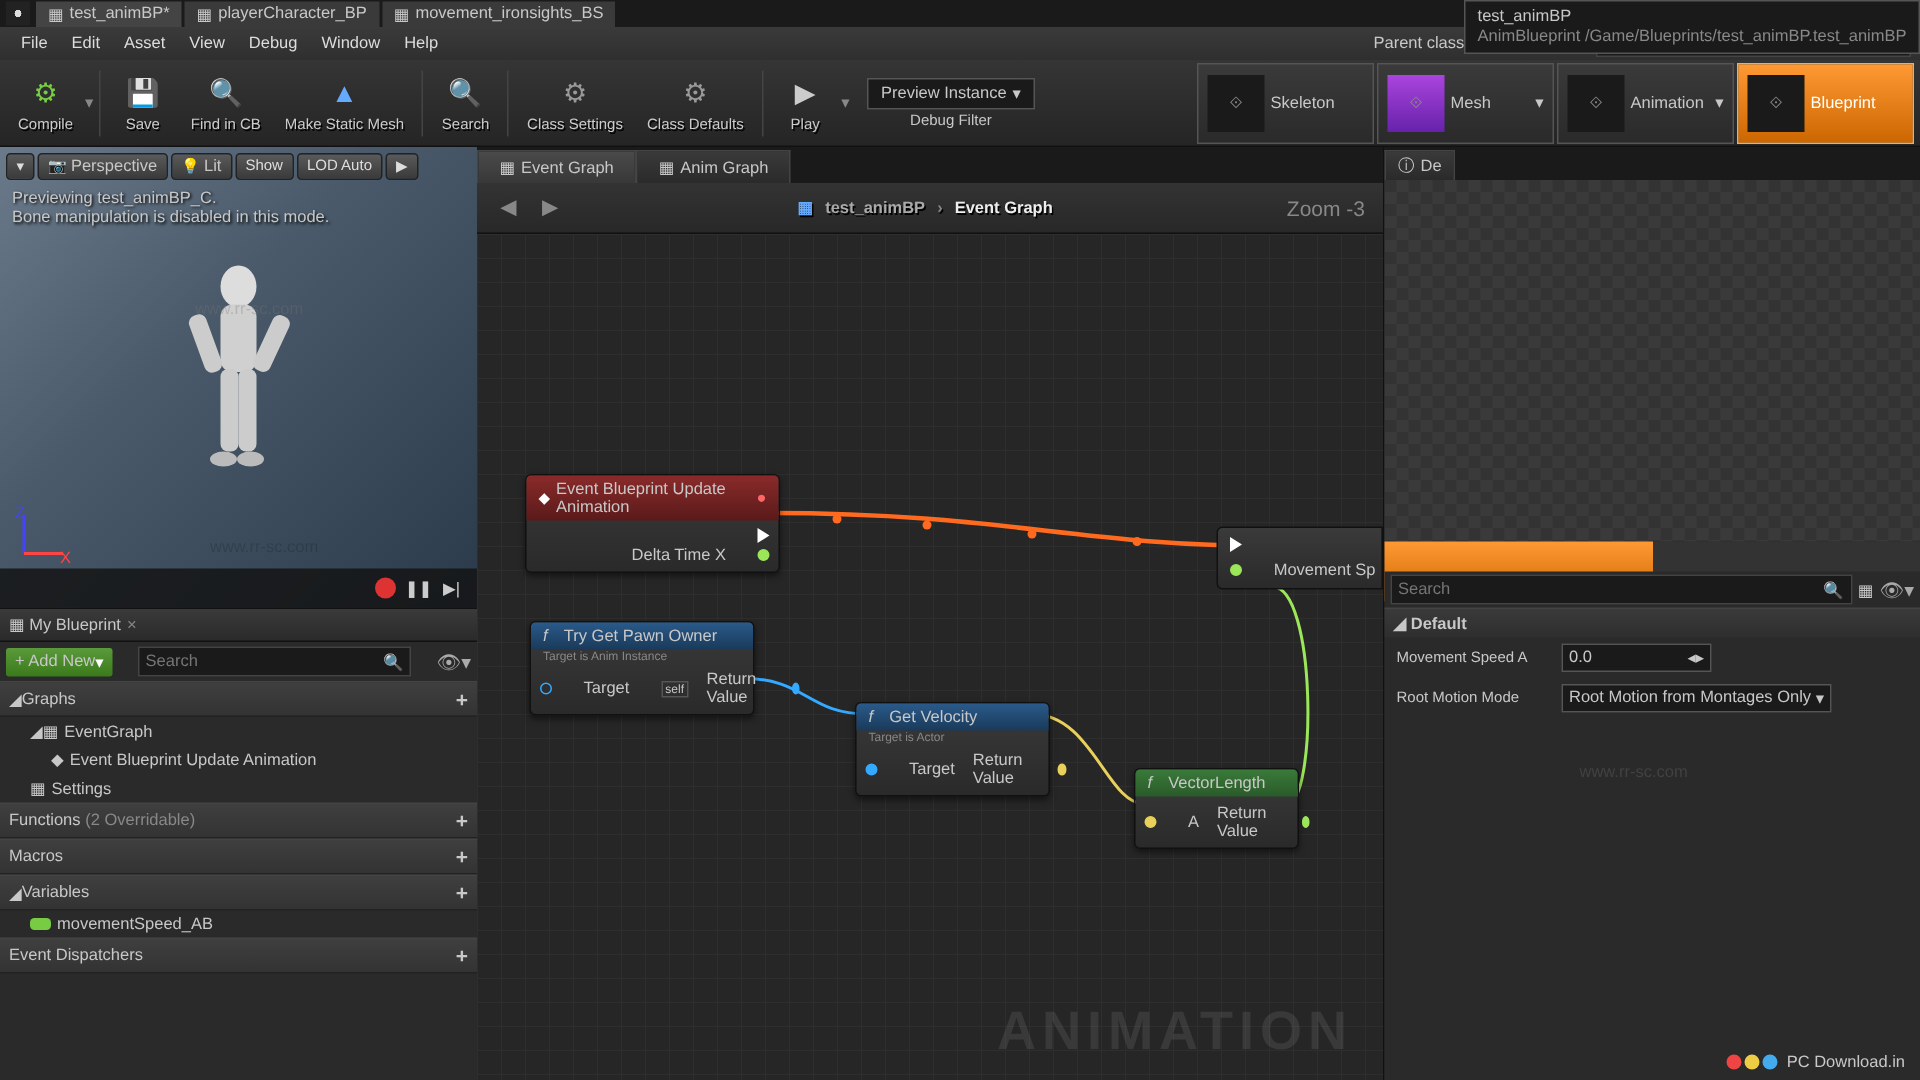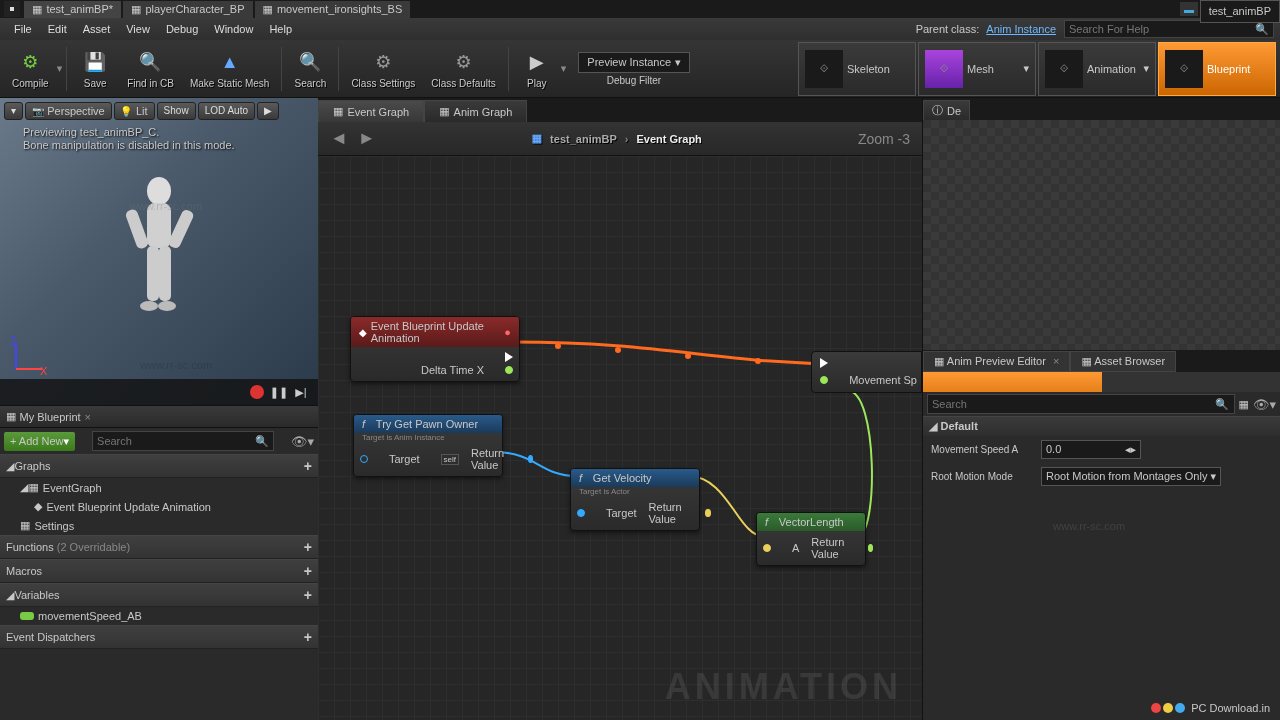--- a/index.html
+++ b/index.html
@@ -25,21 +25,21 @@
 .debug-combo{background:#1a1a1a;border:1px solid #555;padding:3px 8px;color:#ccc;display:flex;align-items:center}
 .mode-tabs{margin-left:auto;display:flex;gap:2px}
 .mode-tab{height:54px;width:118px;display:flex;align-items:center;gap:4px;padding:0 6px;background:linear-gradient(#3a3a3a,#2a2a2a);border:1px solid #555}
 .mode-tab.active{background:linear-gradient(#ff9933,#cc6600);border-color:#ffaa44}
 .mode-thumb{width:38px;height:38px;background:#1a1a1a;display:flex;align-items:center;justify-content:center;color:#888}
 .main{display:flex;height:622px}
 .left-col{width:318px;display:flex;flex-direction:column}
 .viewport{height:308px;background:linear-gradient(135deg,#6a7a8a 0%,#4a5a6a 40%,#2a3a4a 100%);position:relative;border-bottom:1px solid #111}
 .vp-toolbar{position:absolute;top:4px;left:4px;display:flex;gap:2px}
 .vp-btn{background:linear-gradient(#5a5a5a,#3a3a3a);border:1px solid #222;padding:2px 6px;border-radius:3px;font-size:10px;color:#ddd}
-.vp-msg{position:absolute;top:28px;left:23px;color:#ddd;font-size:10px;text-shadow:1px 1px 2px #000;line-height:13px}
+.vp-msg{position:absolute;top:28px;left:8px;color:#ddd;font-size:10px;text-shadow:1px 1px 2px #000;line-height:13px}
 .mannequin{position:absolute;left:50%;top:50%;transform:translate(-50%,-45%);width:80px;height:180px}
 .axis{position:absolute;bottom:28px;left:8px}
 .axis line{stroke-width:2}
 .vp-controls{position:absolute;bottom:0;left:0;right:0;height:26px;background:rgba(20,20,20,.85);display:flex;align-items:center;justify-content:flex-end;gap:4px;padding:0 8px}
 .vp-ctrl{width:18px;height:18px;color:#ccc;display:flex;align-items:center;justify-content:center}
 .rec{width:14px;height:14px;border-radius:50%;background:#d33}
 .panel-head{height:22px;background:linear-gradient(#3a3a3a,#2a2a2a);display:flex;align-items:center;padding:0 6px;border-bottom:1px solid #111}
 .panel-head .close{margin-left:4px;color:#888}
 .mybp-bar{height:26px;background:#2a2a2a;display:flex;align-items:center;gap:17px;padding:0 4px}
 .add-new{background:linear-gradient(#5a9a3a,#3a7a1a);padding:3px 6px;border-radius:2px;color:#fff;display:flex;align-items:center}
@@ -393,27 +393,24 @@
       <div class="wm">ANIMATION</div>
     </div>
   </div>
 
   <div class="right-col">
     <div class="graph-tabs" style="height:22px">
       <div class="graph-tab" style="padding:2px 8px">ⓘ <span>De</span></div>
     </div>
     <div class="tooltip">
       <div>test_animBP</div>
+      <div style="color:#888">AnimBlueprint /Game/Blueprints/test_animBP.test_animBP</div>
     </div>
     <div class="det-panel">
       <div class="watermark-sm" style="top:200px;left:130px;color:rgba(120,120,120,.3)">www.rr-sc.com</div>
-    </div>
-    <div class="prop-tabs">
-      <div class="ptab">▦ <span>Anim Preview Editor</span> <span style="color:#888;margin-left:4px">×</span></div>
-      <div class="ptab">▦ <span>Asset Browser</span></div>
     </div>
     <div class="sub-tabs">
       <div class="sub-tab active"><span style="color:#fff">●</span> <span>Edit Preview</span></div>
       <div class="sub-tab">Edit Defaults</div>
     </div>
     <div class="prop-search">
       <div class="search-box">
           <input placeholder="Search" style="">
           <span>🔍</span>
         </div>

